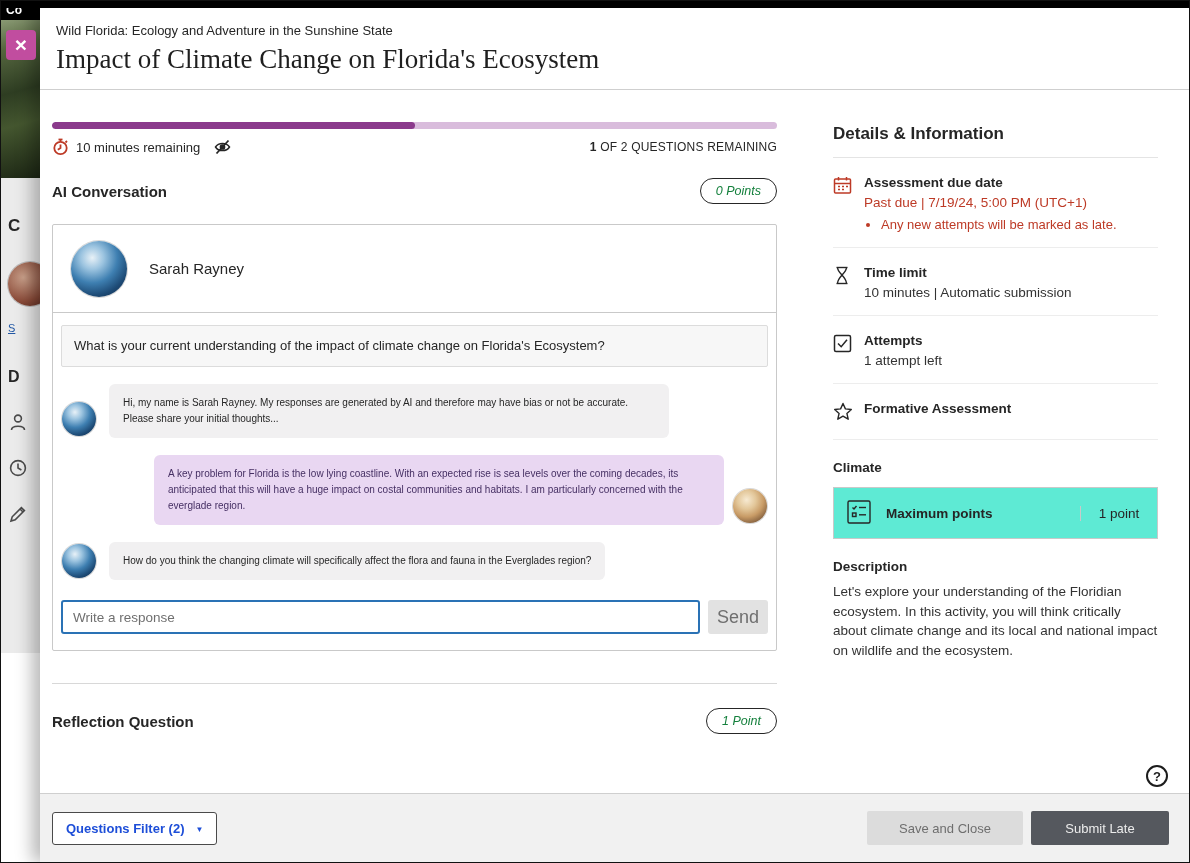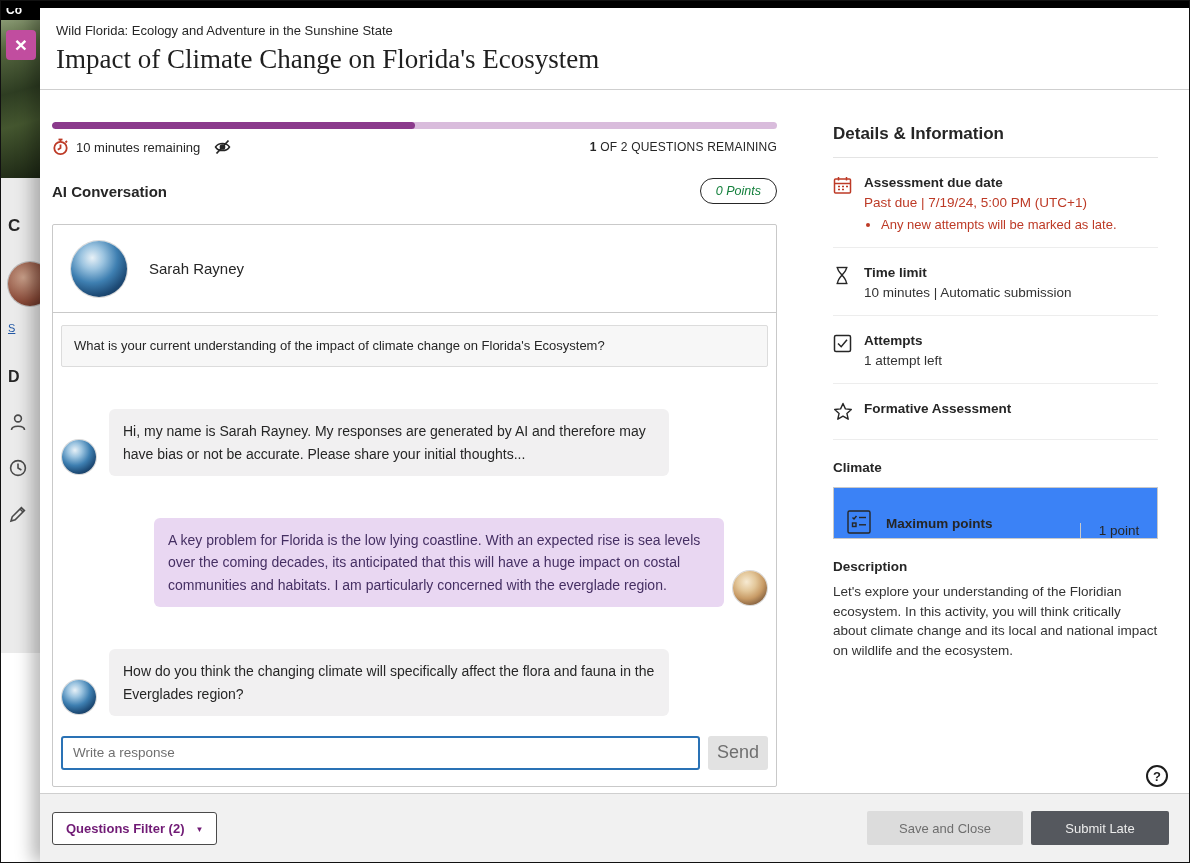--- a/index.html
+++ b/index.html
@@ -60,21 +60,21 @@
   .agent-name { font-size:15px; }
 
   .chat-body { padding:12px 8px 0; }
   .prompt-box { background:#f7f7f7; border:1px solid #dcdcdc; border-radius:2px; padding:11px 12px; font-size:13px; line-height:1.4; }
   .msg-row { display:flex; align-items:flex-end; margin-top:17px; }
   .msg-row.ai { gap:13px; padding-left:1px; }
   .msg-row.user { justify-content:flex-end; gap:9px; padding-right:1px; }
   .avatar-sm { width:34px; height:34px; border-radius:50%; flex:0 0 34px; box-shadow:0 0 0 1px #d8d8d8; margin-bottom:2px; }
   .avatar-ai { background:radial-gradient(circle at 38% 30%, #e8f1f7 0%, #9cc4e0 22%, #3e7fb1 48%, #1d4a75 72%, #10243d 100%); }
   .avatar-user { background:radial-gradient(circle at 40% 32%, #f7ead2 0%, #e3c79a 30%, #c89b66 55%, #7d5a3a 82%, #55381f 100%); }
-  .bubble { border-radius:6px; padding:11px 14px; font-size:14px; line-height:1.6;margin-top:25px; }
+  .bubble { border-radius:6px; padding:11px 14px; font-size:10px; line-height:1.6; }
   .bubble.ai { background:#f1f0f1; color:#262626; max-width:560px; }
   .bubble.user { background:#e9d7f2; color:#452f63; max-width:570px; }
 
   .chat-input-row { display:flex; gap:8px; padding:20px 8px 16px; }
   .chat-input { flex:1; height:34px; border:2px solid #2a72b5; border-radius:3px; padding:0 10px; font-size:13.5px;
     outline:none; color:#262626; font-family:"Liberation Sans", sans-serif; }
   .chat-input::placeholder { color:#6f6f6f; }
   .send-btn { width:60px; height:34px; background:#e2e2e2; border:none; border-radius:3px; color:#6f6f6f; font-size:18px; cursor:pointer; }
 
   .section-divider { border:none; border-top:1px solid #d8d8d8; margin:32px 0 0; }
@@ -82,32 +82,32 @@
   
   .details-col { position:absolute; left:793px; top:0; width:325px; font-size:13.5px; }
   .details-heading { margin-top:34px; font-size:17px; font-weight:700; padding-bottom:13px; border-bottom:1px solid #e4e4e4; }
   .detail-row { display:flex; gap:11px; padding:17px 0 15px; border-bottom:1px solid #ededed; }
   .detail-icon { flex:0 0 20px; padding-top:1px; }
   .detail-label { font-weight:700; font-size:13.5px; }
   .detail-value { margin-top:5px; font-size:13.5px; color:#333; }
   .detail-value.red { color:#bd3a26; }
   .warning-list { margin:7px 0 0; padding-left:17px; color:#bd3a26; font-size:13px; }
   .grading-label { margin-top:20px; font-weight:700; font-size:13.5px; }
-  .grading-box { margin-top:12px; border:1px solid #c9c9c9; display:flex; align-items:flex-end; height:52px; background:#3b82f6; }
+  .grading-box { margin-top:12px; border:1px solid #c9c9c9; display:flex; align-items:center; height:52px; background:#5eead4; }
   .grading-left { flex:1; display:flex; align-items:center; gap:14px; padding-left:12px; }
   .grading-points-label { font-weight:700; font-size:13.5px; }
   .grading-right { width:77px; border-left:1px solid #c9c9c9; display:flex; align-items:center; justify-content:center; font-size:13.5px; }
   .desc-label { margin-top:20px; font-weight:700; font-size:13.5px; }
   .desc-text { margin-top:8px; line-height:1.45; color:#333; }
 
   
   .footer { position:absolute; left:0; right:0; bottom:0; height:69px; background:#f1f1f1; border-top:1px solid #cfcfcf;
     display:flex; align-items:center; padding:0 20px 0 12px; }
   .filter-btn { background:#fff; border:1px solid #4a4a4a; border-radius:3px; height:33px; padding:0 13px;
-    font-size:13px; font-weight:700; color:#701a75; display:flex; align-items:center; gap:11px; cursor:pointer;
+    font-size:13px; font-weight:700; color:#1d4ed8; display:flex; align-items:center; gap:11px; cursor:pointer;
     font-family:"Liberation Sans", sans-serif; }
   .chevron-down { display:inline-block; }
   .chevron-down::after { content:"▼"; font-size:8px; position:relative; top:-1px; }
   .footer-right { margin-left:auto; display:flex; gap:8px; }
   .save-btn { width:156px; height:34px; background:#dcdcdc; border:none; border-radius:2px; color:#6e6e6e; font-size:13px; cursor:pointer; }
   .submit-btn { width:138px; height:34px; background:#55585e; border:none; border-radius:2px; color:#ececec; font-size:13px; cursor:pointer; }
 
   .help-btn { position:absolute; right:21px; bottom:75px; width:22px; height:22px; border-radius:50%;
     border:2px solid #1c1c1c; background:#fff; display:flex; align-items:center; justify-content:center; cursor:pointer; z-index:15; padding:0; }
   .help-btn::after { content:"?"; font-weight:700; font-size:13px; color:#1c1c1c; }

